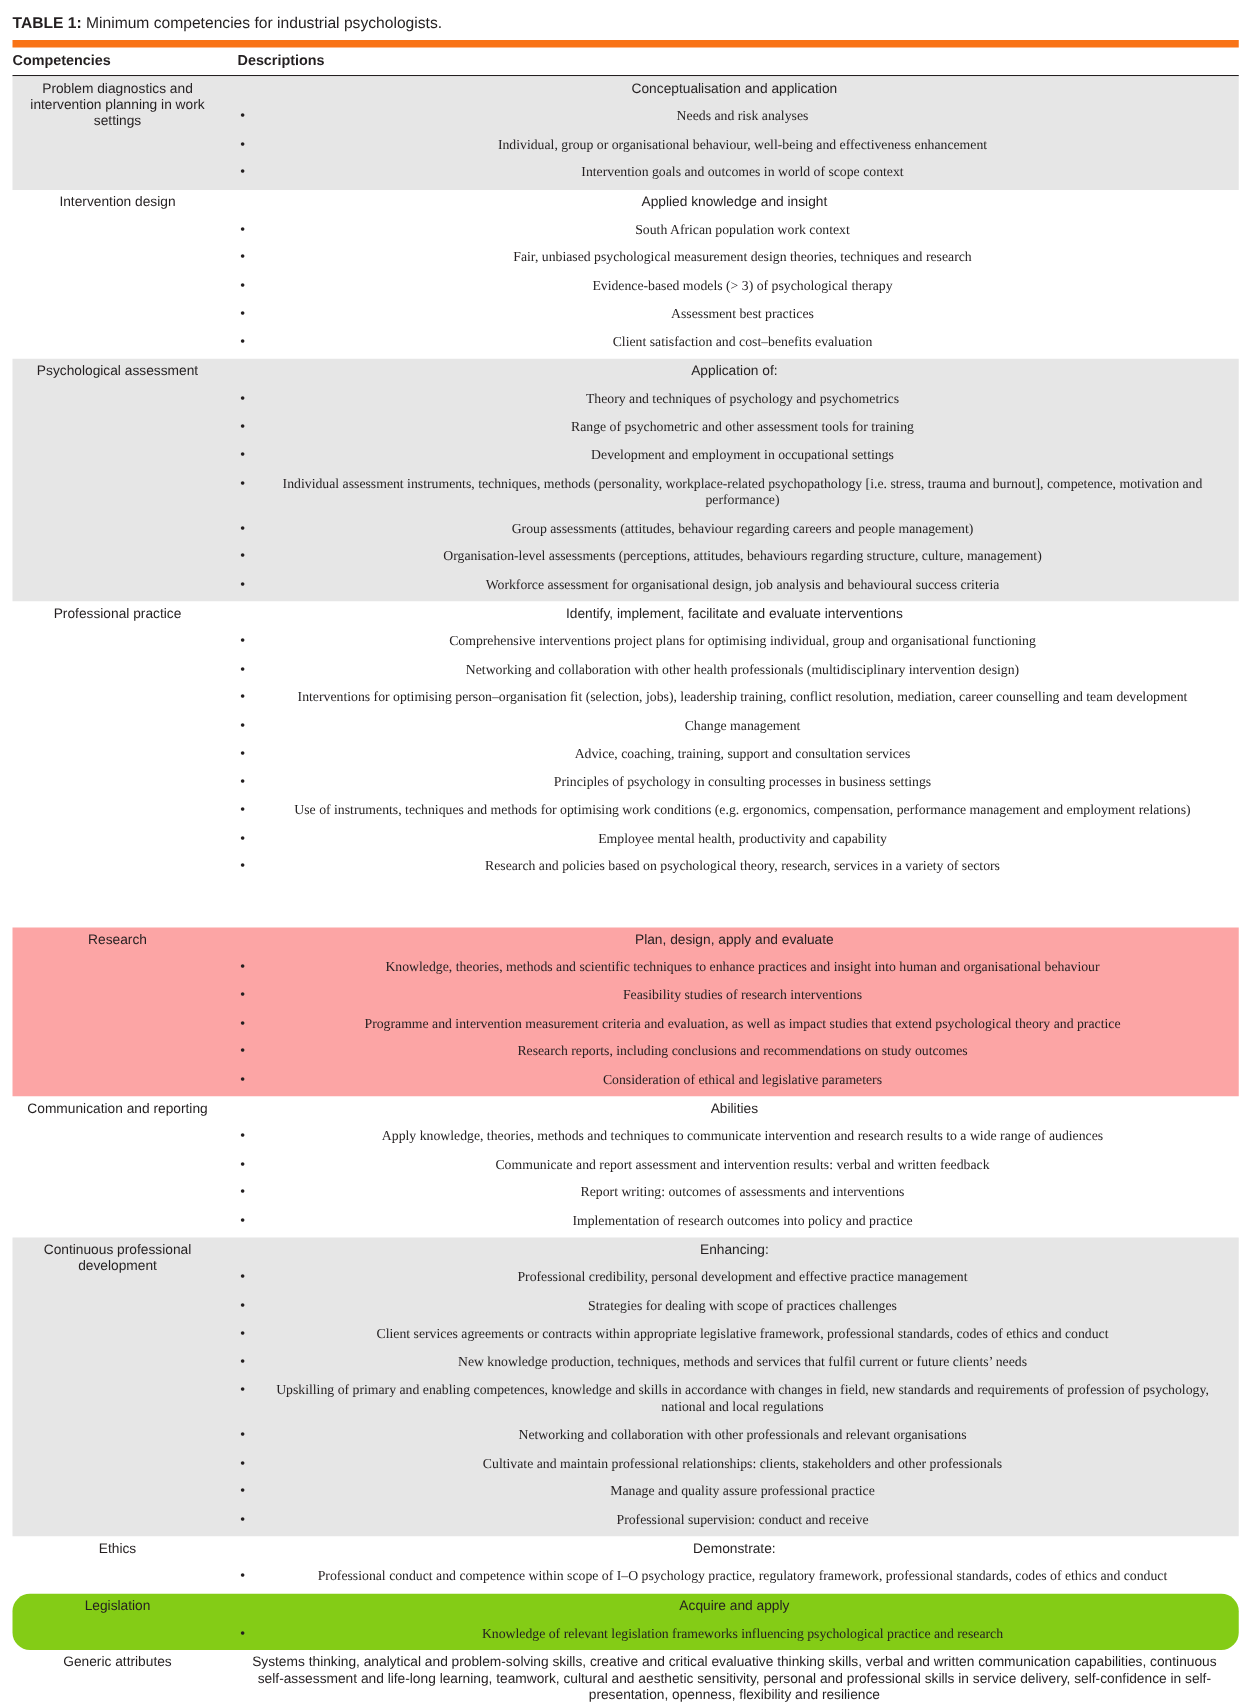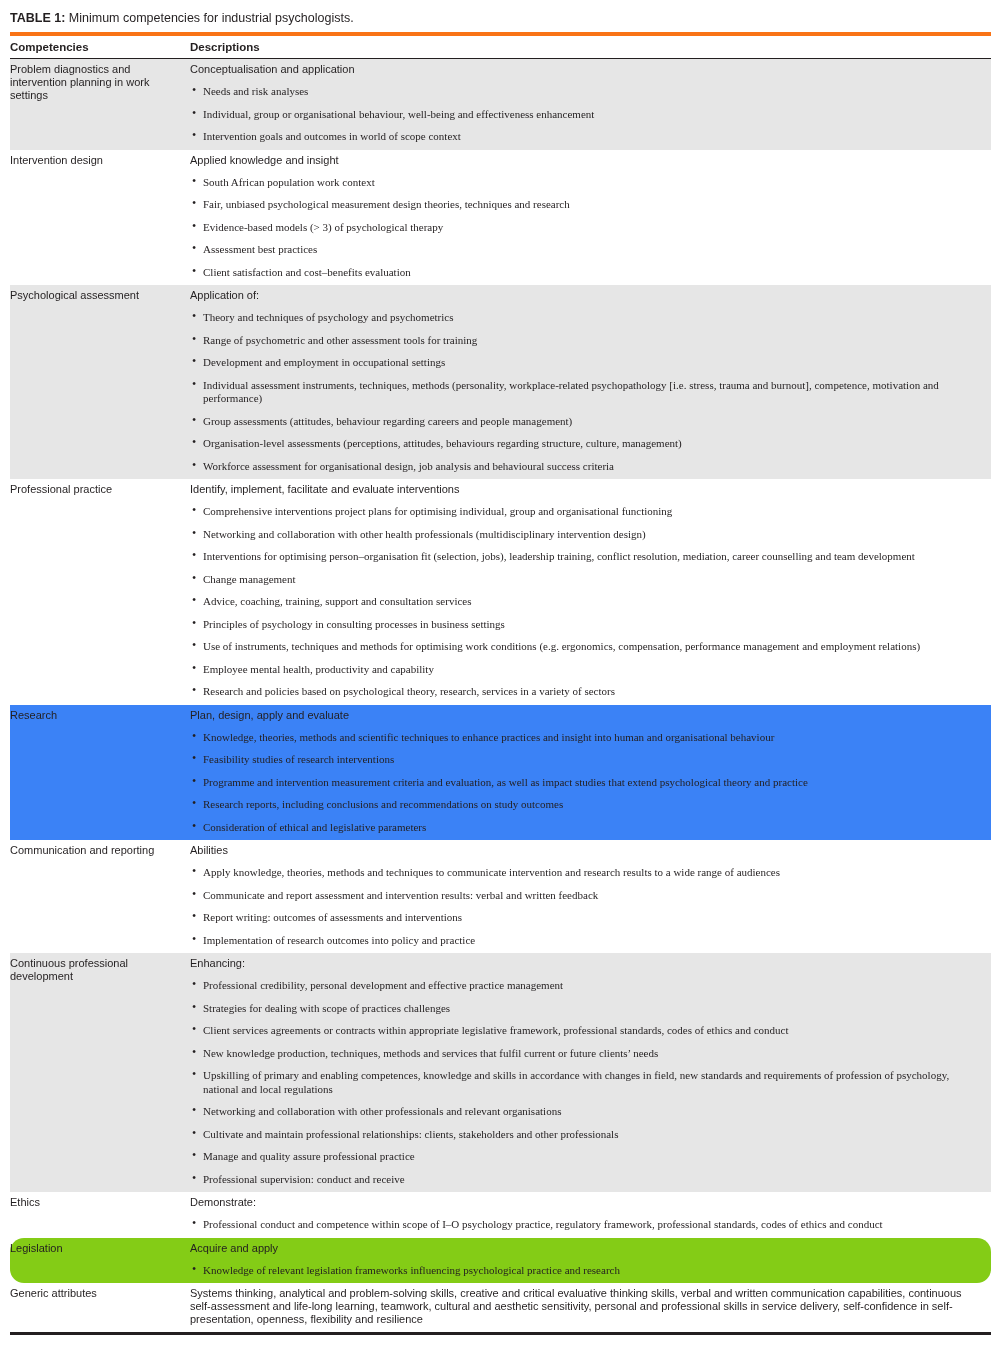--- a/index.html
+++ b/index.html
@@ -18,31 +18,32 @@
   .table-title {
     font-size: 12.5px;
     line-height: 16px;
     padding: 2px 0 6px 0;
   }
   .table-title .t-label { font-weight: bold; }
   .comp-table { width: 100%; }
   .thead {
     display: grid;
     grid-template-columns: 180px 1fr;
-    border-top: 4px solid #f97316;
+    border-top: 6px solid #f97316;
     border-bottom: 1px solid #231f20;
     font-weight: bold;
     font-size: 11.5px;
     padding: 5px 0 5px 0;
   }
   .tbody { border-bottom: 3px solid #231f20; }
   .row {
     display: grid;
     grid-template-columns: 180px 1fr;
     padding: 4px 0 6px 0;
+    text-align: center;
   }
   .row.shaded { background: #e6e6e6; }
   .cell.comp {
     font-size: 11px;
     line-height: 13px;
     padding-right: 12px;
   }
   .cell.desc {
     font-size: 11px;
     line-height: 13px;
@@ -137,21 +138,21 @@
               <li>Interventions for optimising person–organisation fit (selection, jobs), leadership training, conflict resolution, mediation, career counselling and team development</li>
               <li>Change management</li>
               <li>Advice, coaching, training, support and consultation services</li>
               <li>Principles of psychology in consulting processes in business settings</li>
               <li>Use of instruments, techniques and methods for optimising work conditions (e.g. ergonomics, compensation, performance management and employment relations)</li>
               <li>Employee mental health, productivity and capability</li>
               <li>Research and policies based on psychological theory, research, services in a variety of sectors</li>
             </ul>
           </div>
         </div>
-        <div class="row shaded" style="background: #3b82f6;">
+        <div class="row shaded" style="background: #fca5a5; margin-top: 35px;">
           <div class="cell comp">Research</div>
           <div class="cell desc">
             <div class="intro">Plan, design, apply and evaluate</div>
             <ul class="bullets">
               <li>Knowledge, theories, methods and scientific techniques to enhance practices and insight into human and organisational behaviour</li>
               <li>Feasibility studies of research interventions</li>
               <li>Programme and intervention measurement criteria and evaluation, as well as impact studies that extend psychological theory and practice</li>
               <li>Research reports, including conclusions and recommendations on study outcomes</li>
               <li>Consideration of ethical and legislative parameters</li>
             </ul>

